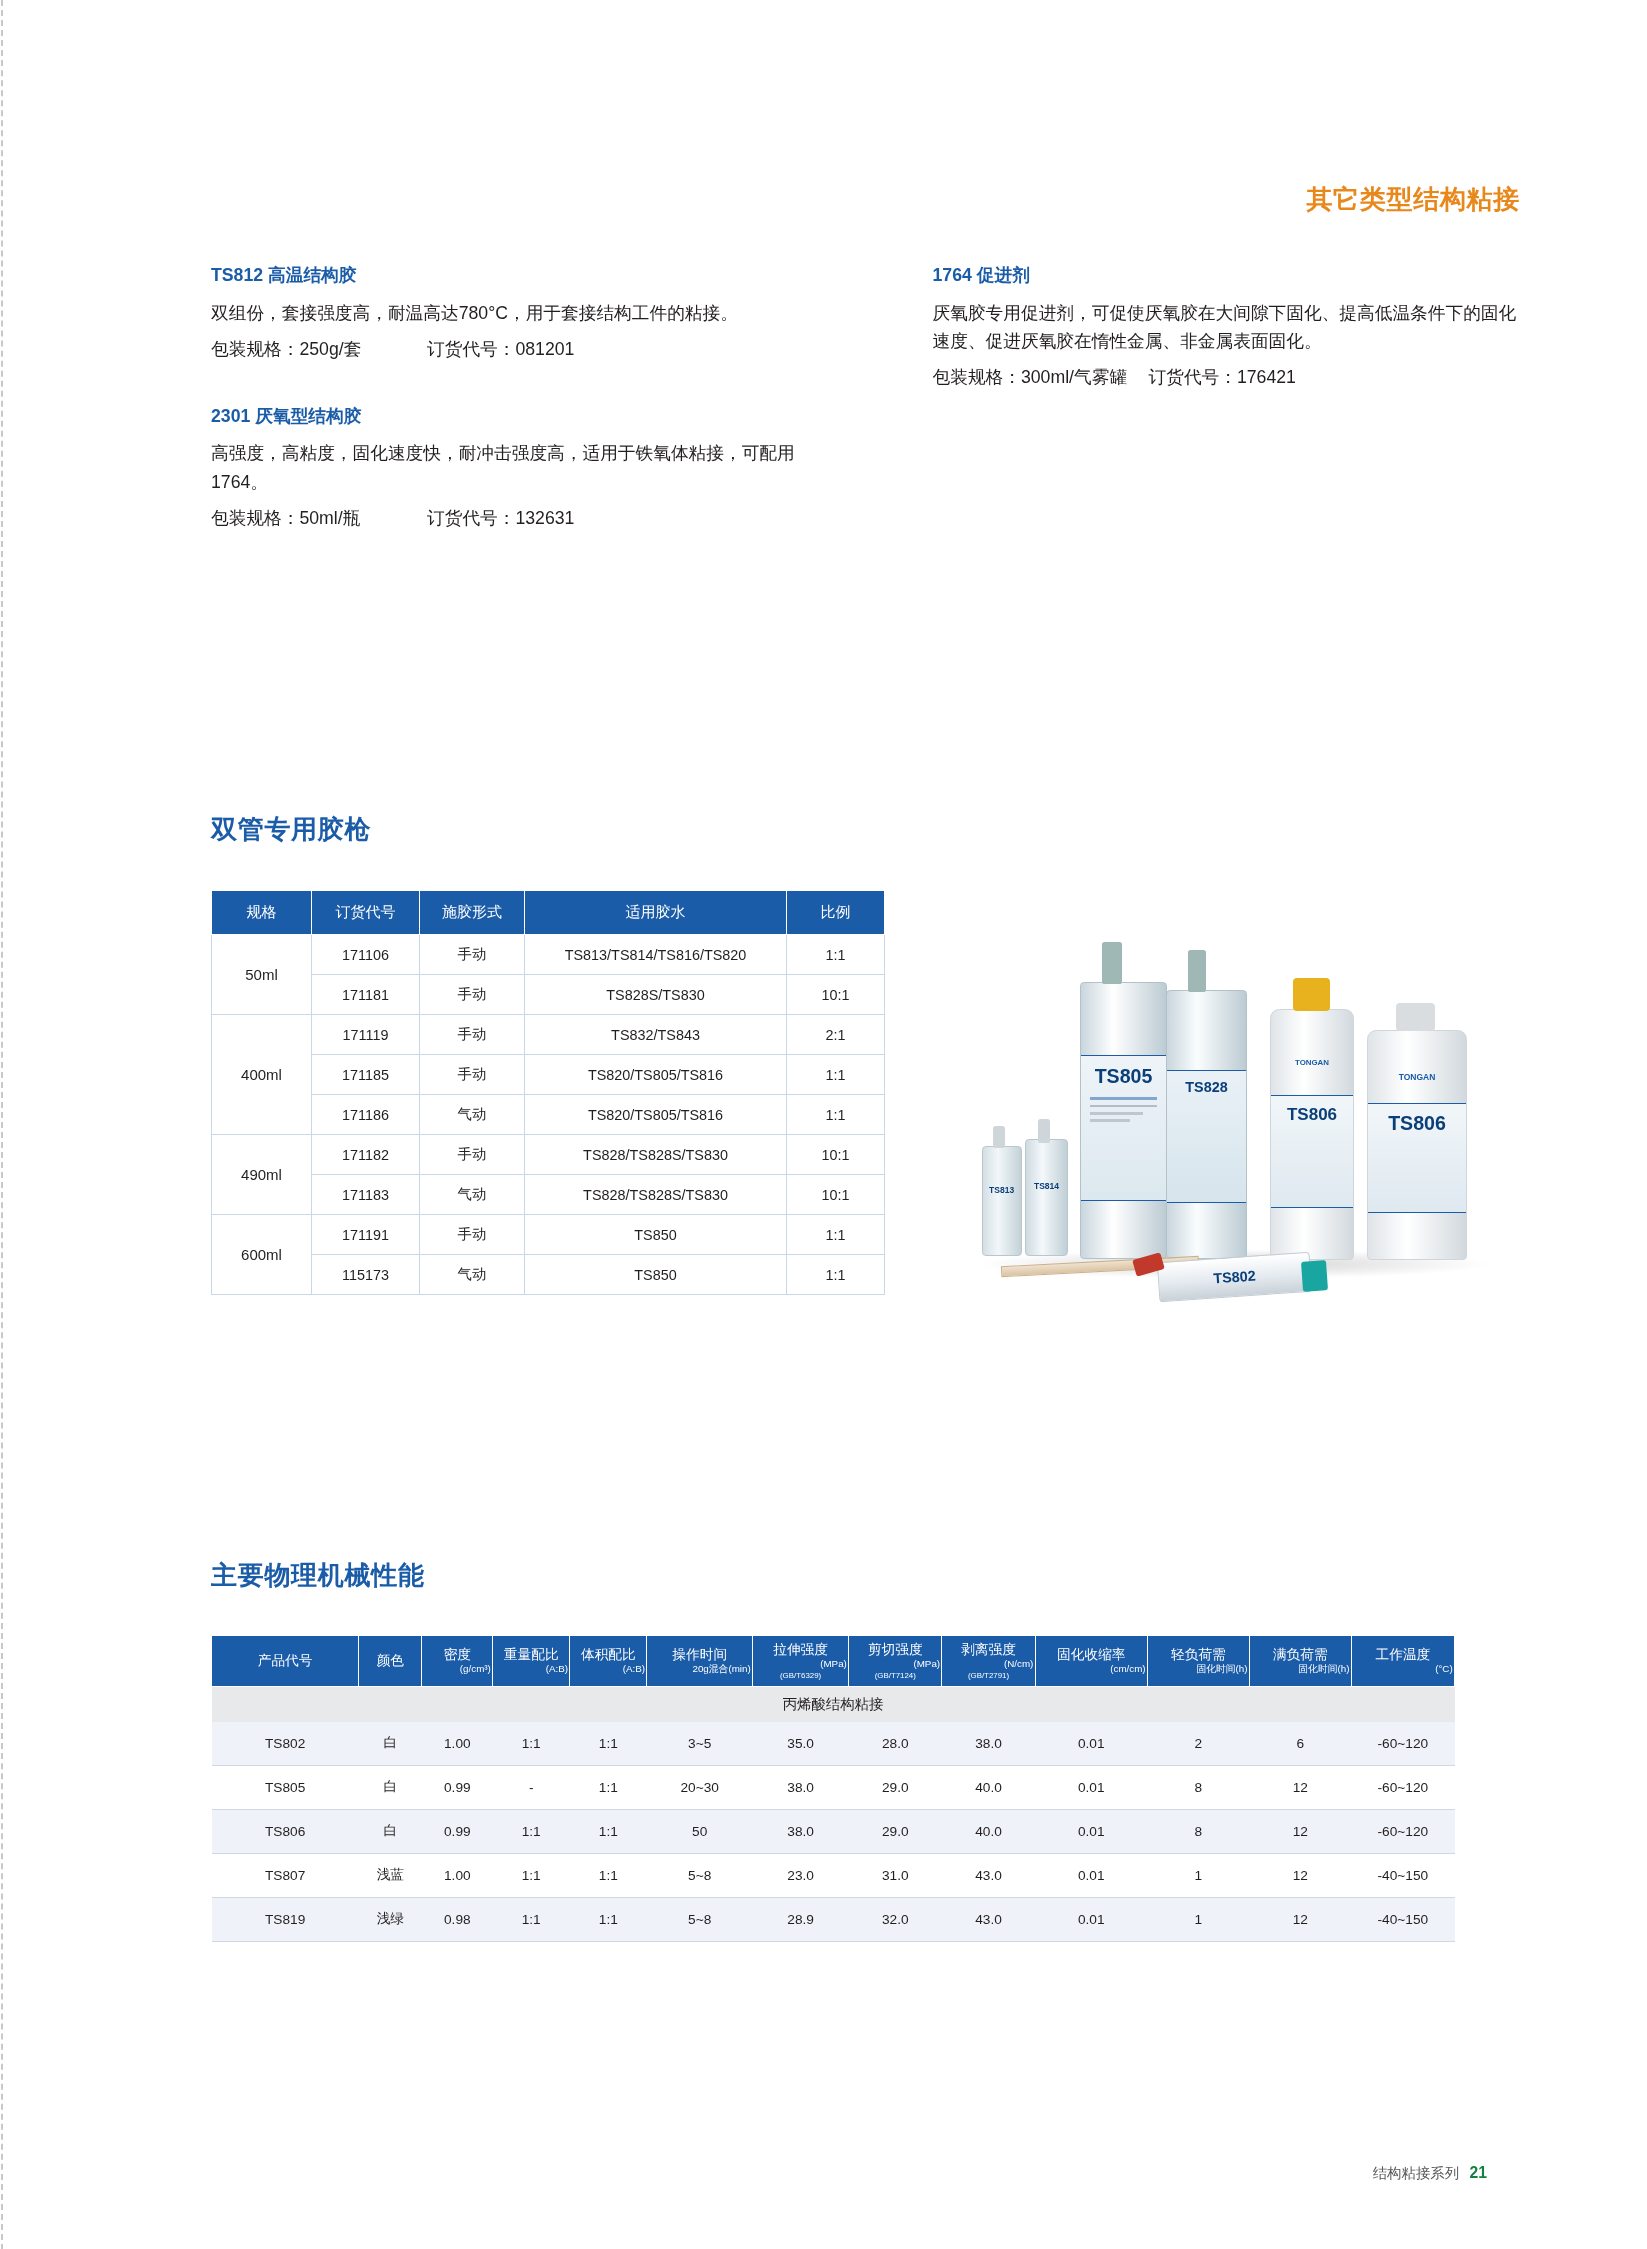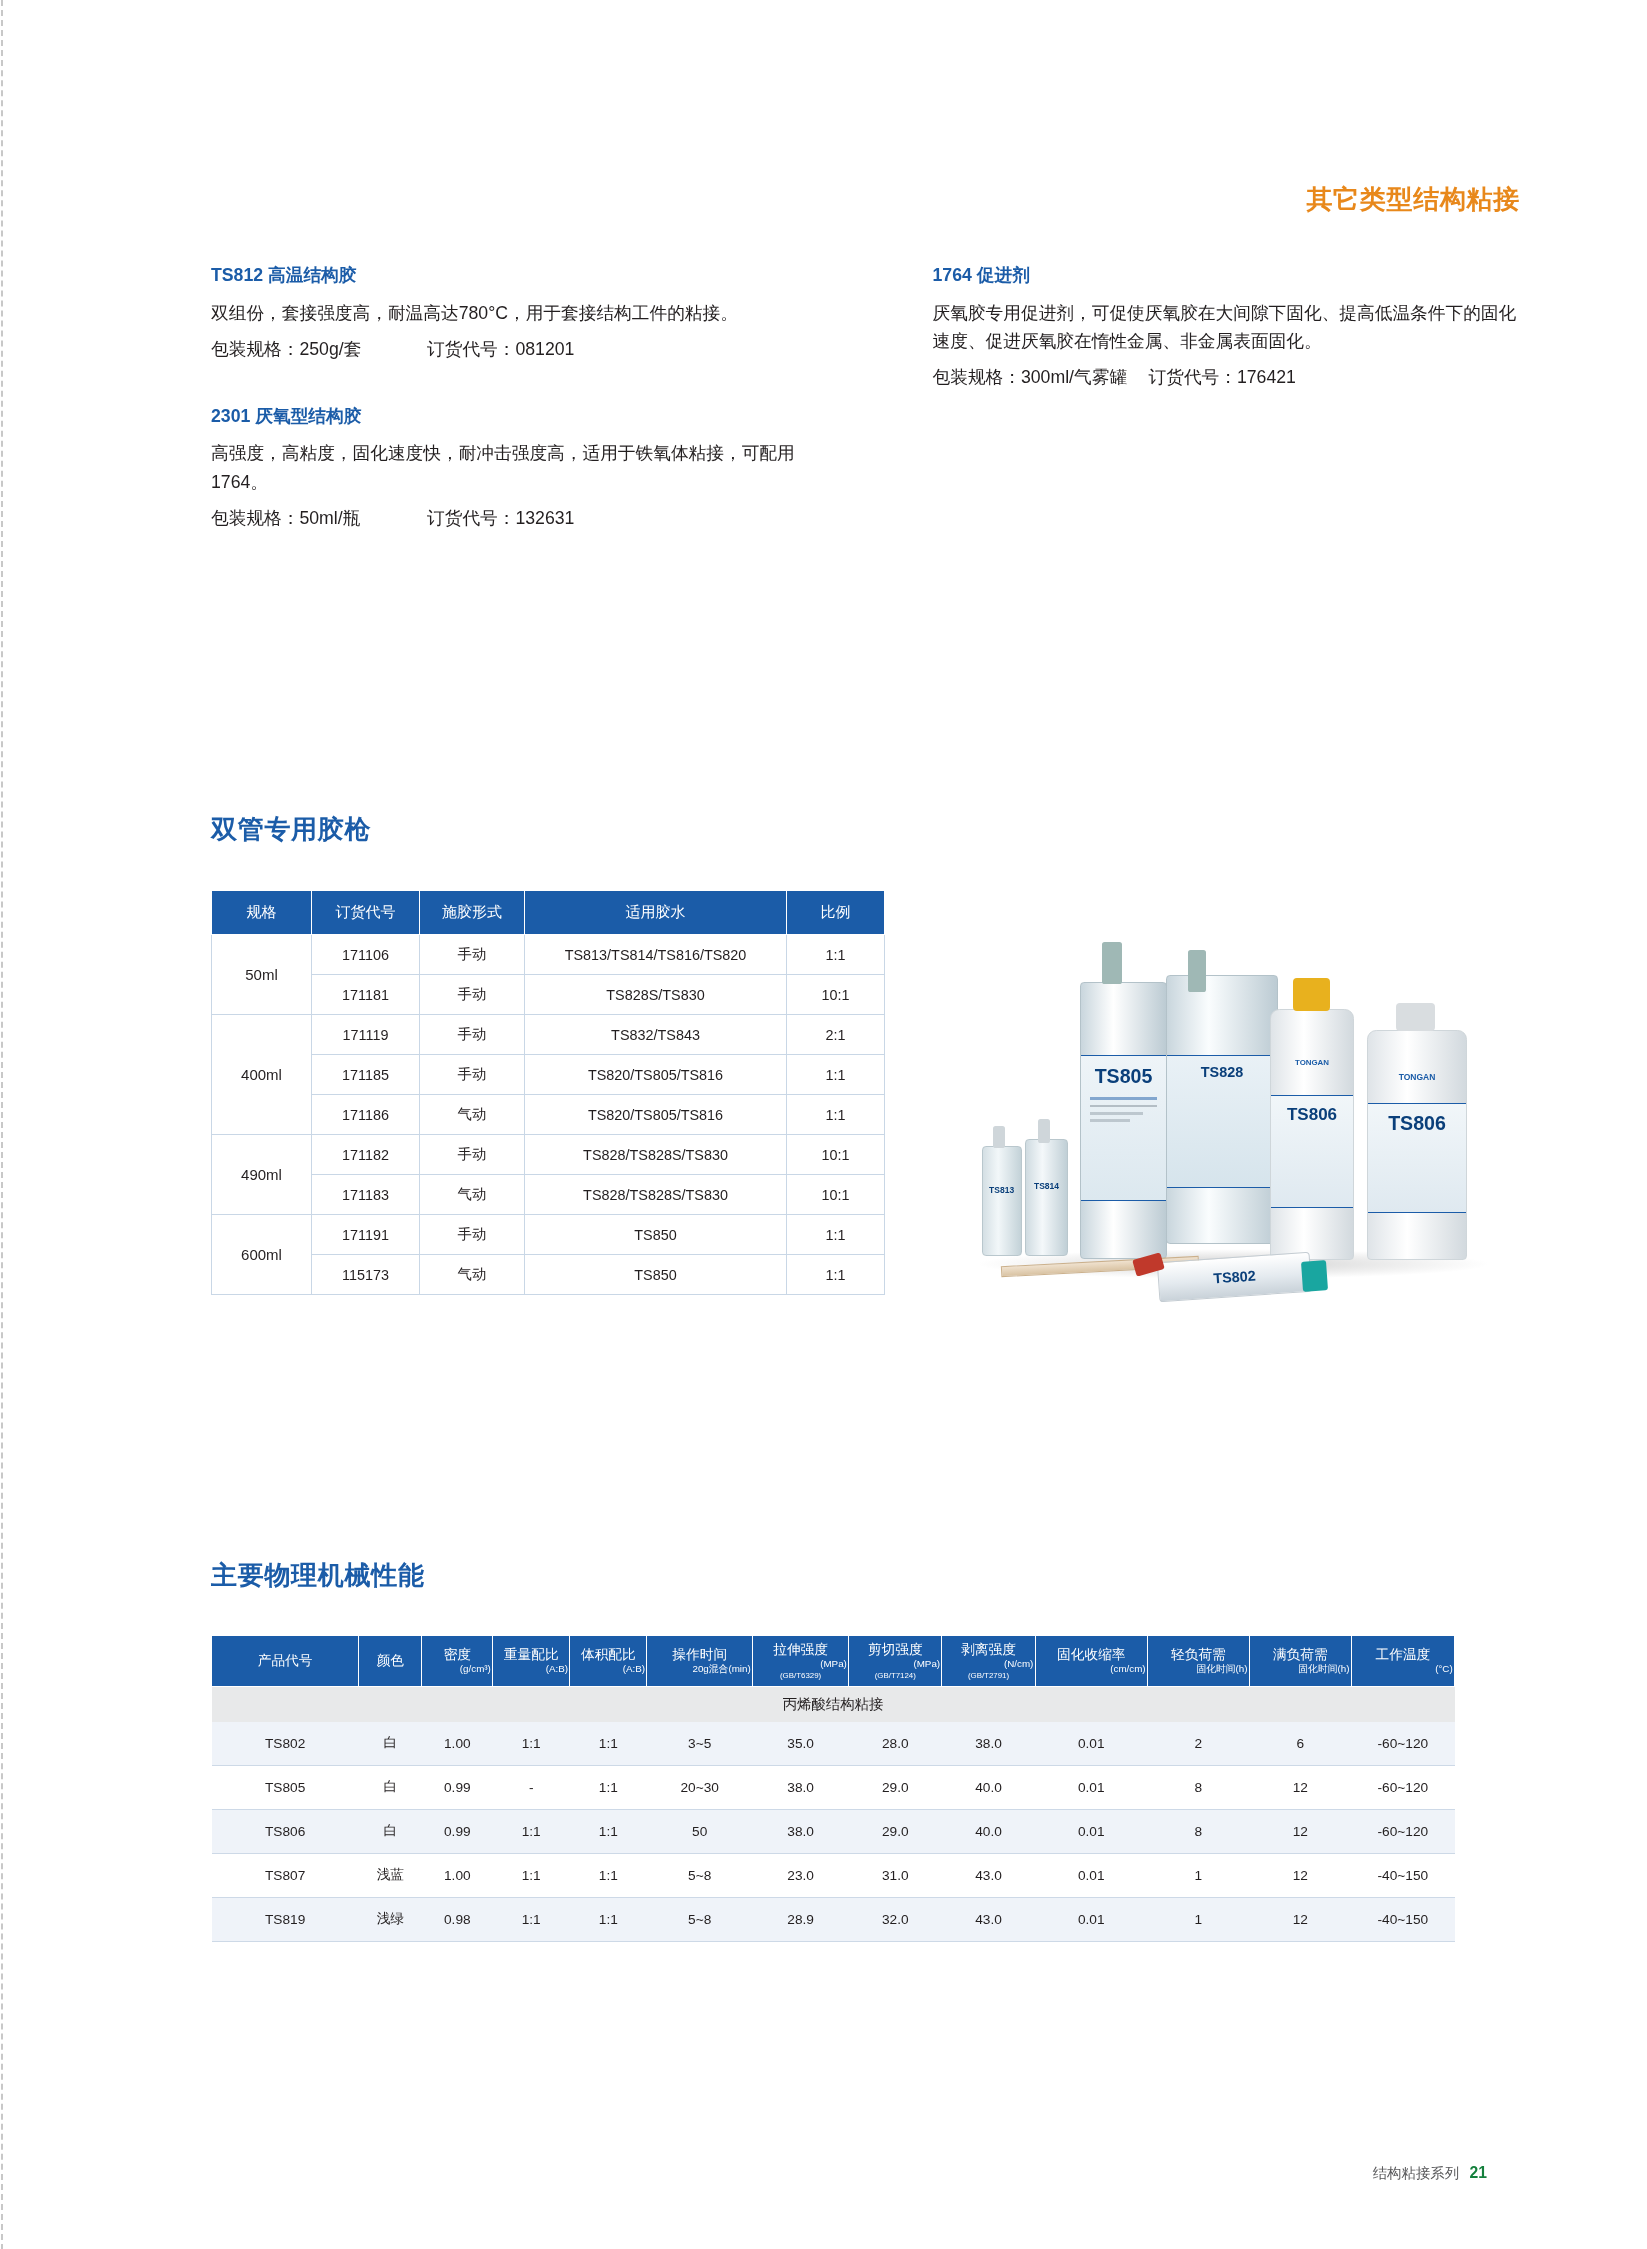--- a/index.html
+++ b/index.html
@@ -275,21 +275,21 @@
         <div style="position:absolute; left:9.2px; top:41px; right:9.2px;">
           <div style="height:3.3px;background:#1b5ca8;opacity:.5;margin-bottom:4.6px;"></div>
           <div style="height:2.6px;background:#7f8c96;opacity:.5;margin-bottom:4.6px;"></div>
           <div style="height:2.6px;background:#7f8c96;opacity:.4;margin-bottom:4.6px;width:80%;"></div>
           <div style="height:2.6px;background:#7f8c96;opacity:.4;margin-bottom:4.6px;width:60%;"></div>
         </div>
       </div>
     </div>
     <div class="b-cap" style="left:140px; top:11.8px; width:19.6px; height:42px; background:#9fb8b5;"></div>
 
-    <div class="bottle" style="left:204px; top:45px; width:79px; height:267px; background:linear-gradient(90deg,#c9d6dd,#fafdfe 38%,#bccbd3); border:0.7px solid #b3c2c9;padding-left:31px;">
+    <div class="bottle" style="left:204px; top:60px; width:79px; height:267px; background:linear-gradient(90deg,#c9d6dd,#fafdfe 38%,#bccbd3); border:0.7px solid #b3c2c9;">
       <div style="position:absolute; left:0; top:79px; width:100%; height:131px; background:linear-gradient(180deg,#e9f1f6,#d6e4ec); border-top:1.3px solid #1b5ca8; border-bottom:1.3px solid #1b5ca8;">
         <div class="lbl" style="top:7.9px; font-size:14.4px;">TS828</div>
       </div>
     </div>
     <div class="b-cap" style="left:226px; top:19.6px; width:18.3px; height:42px; background:#9fb8b5;"></div>
 
     <div class="bottle" style="left:308px; top:79px; width:82px; height:249px; background:linear-gradient(90deg,#dfe4e8,#ffffff 40%,#d2d9de); border:0.7px solid #cfd6da; border-radius:9.2px 9.2px 3.9px 3.9px;">
       <div style="position:absolute; left:0; top:85px; width:100%; height:111px; background:linear-gradient(180deg,#f1f6f9,#dfe9f0); border-top:1.3px solid #1b5ca8; border-bottom:1.3px solid #1b5ca8;">
         <div class="lbl" style="top:9.2px; font-size:17px;">TS806</div>
       </div>

